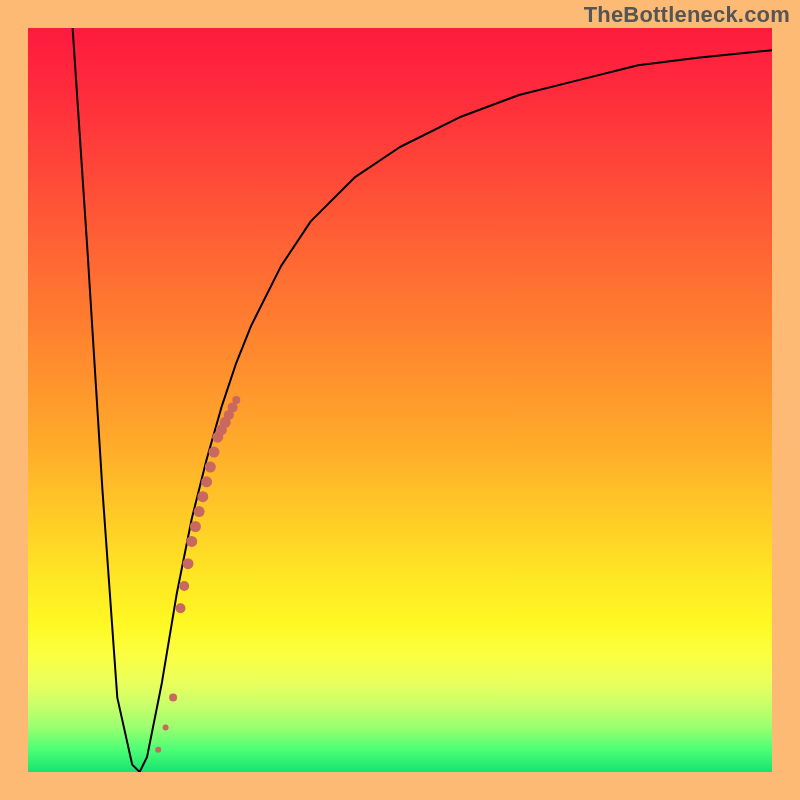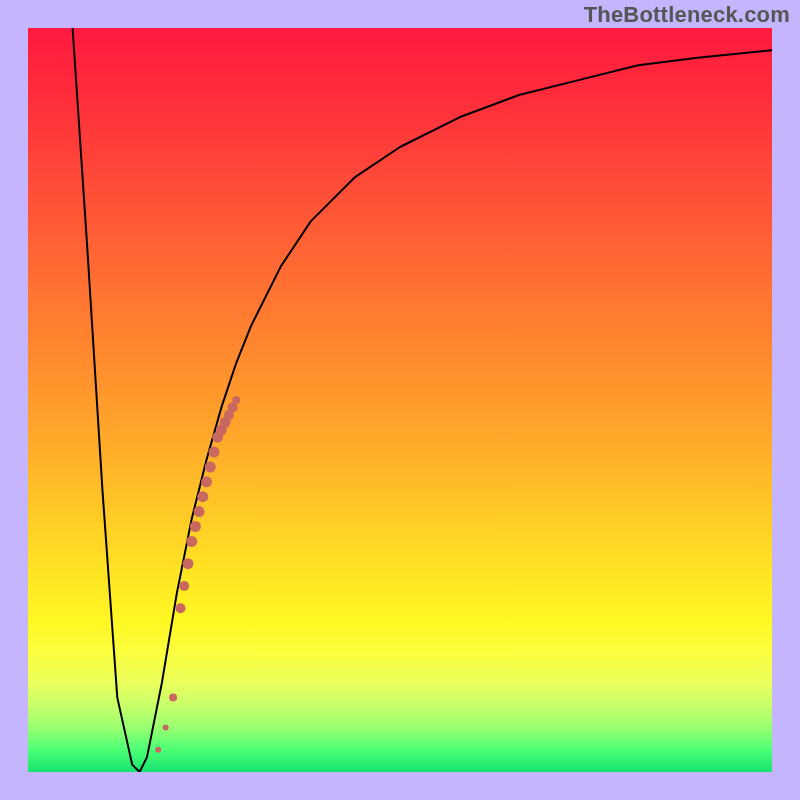--- a/index.html
+++ b/index.html
@@ -8,21 +8,21 @@
     width: 800px;
     height: 800px;
     background: #000;
     overflow: hidden;
     font-family: Arial, Helvetica, sans-serif;
   }
   .frame {
     position: relative;
     width: 800px;
     height: 800px;
-    background: #c4b5fd;
+    background: #fdba74;
     text-align: center;
   }
   .watermark {
     position: absolute;
     top: 2px;
     right: 10px;
     color: #555;
     font-size: 22px;
     font-weight: 600;
     letter-spacing: 0.2px;

